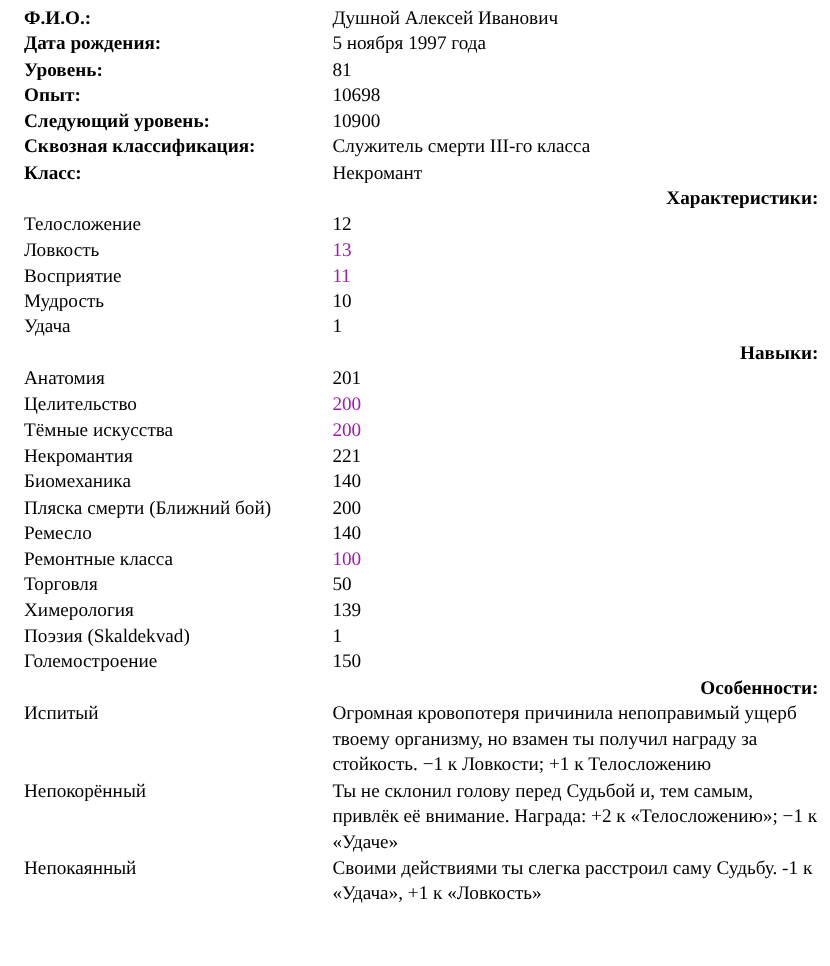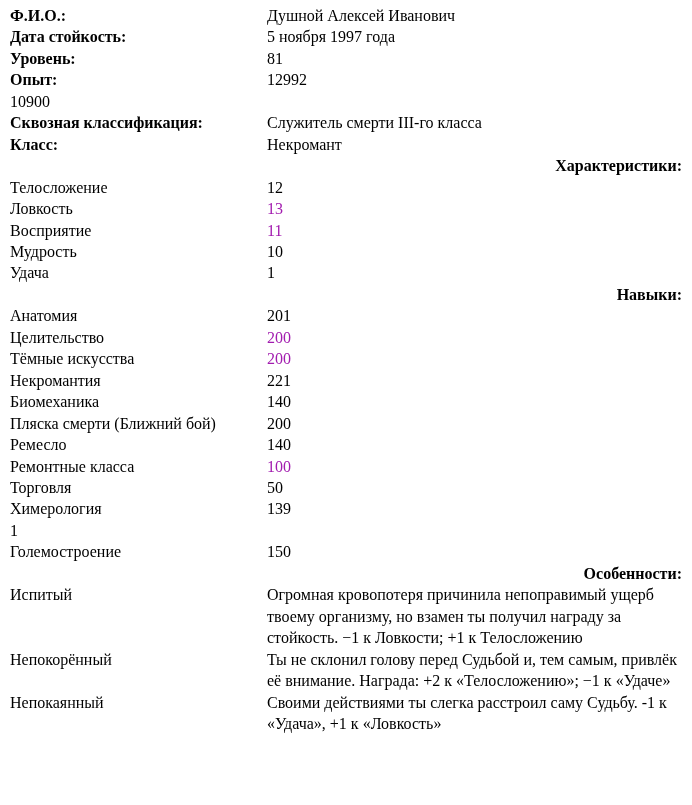--- a/index.html
+++ b/index.html
@@ -9,21 +9,21 @@
   }
   body {
     width: 692px;
     height: 805px;
     overflow: hidden;
     font-family: "Liberation Serif", "DejaVu Serif", serif;
     font-size: 16px;
     color: #000000;
   }
   .sheet {
-    padding: 5px 10px 0 10px;
+    padding: 5px 10px 0 20px;
   }
   .row {
     display: flex;
     align-items: flex-start;
     line-height: 21.45px;
   }
   .row .lbl {
     flex: 0 0 257px;
     width: 257px;
   }
@@ -51,35 +51,36 @@
 <div class="sheet">
 
   <div class="rows profile">
 
       <div class="row">
         <span class="lbl">Ф.И.О.:</span>
         <span class="val">Душной Алексей Иванович</span>
       </div>
 
       <div class="row">
-        <span class="lbl">Дата стойкость:</span>
+        <span class="lbl">Дата рождения:</span>
         <span class="val">5 ноября 1997 года</span>
       </div>
 
       <div class="row">
         <span class="lbl">Уровень:</span>
         <span class="val">81</span>
       </div>
 
       <div class="row">
         <span class="lbl">Опыт:</span>
-        <span class="val">12992</span>
-      </div>
-
-      <div class="row">
+        <span class="val">10698</span>
+      </div>
+
+      <div class="row">
+        <span class="lbl">Следующий уровень:</span>
         <span class="val">10900</span>
       </div>
 
       <div class="row">
         <span class="lbl">Сквозная классификация:</span>
         <span class="val">Служитель смерти III-го класса</span>
       </div>
 
       <div class="row">
         <span class="lbl">Класс:</span>
@@ -164,20 +165,21 @@
         <span class="lbl">Торговля</span>
         <span class="val">50</span>
       </div>
 
       <div class="row">
         <span class="lbl">Химерология</span>
         <span class="val">139</span>
       </div>
 
       <div class="row">
+        <span class="lbl">Поэзия (Skaldekvad)</span>
         <span class="val">1</span>
       </div>
 
       <div class="row">
         <span class="lbl">Големостроение</span>
         <span class="val">150</span>
       </div>
     </div>
 
   <div class="section-header">Особенности:</div>

